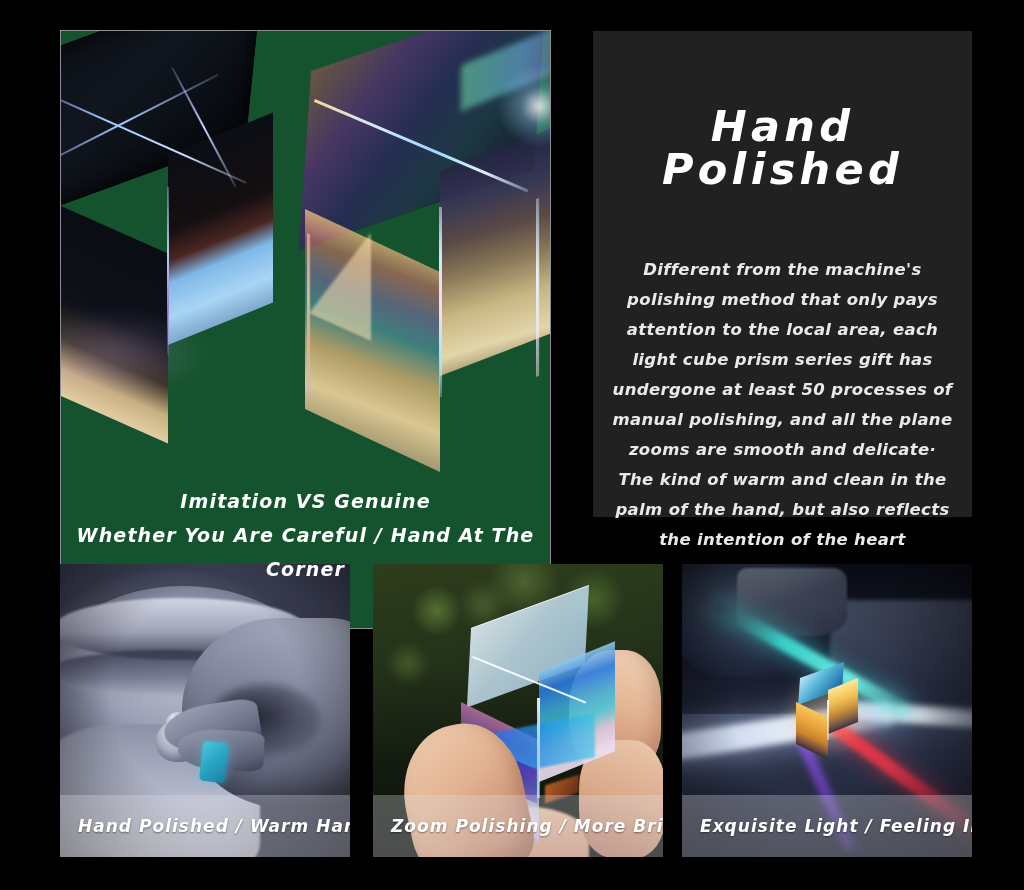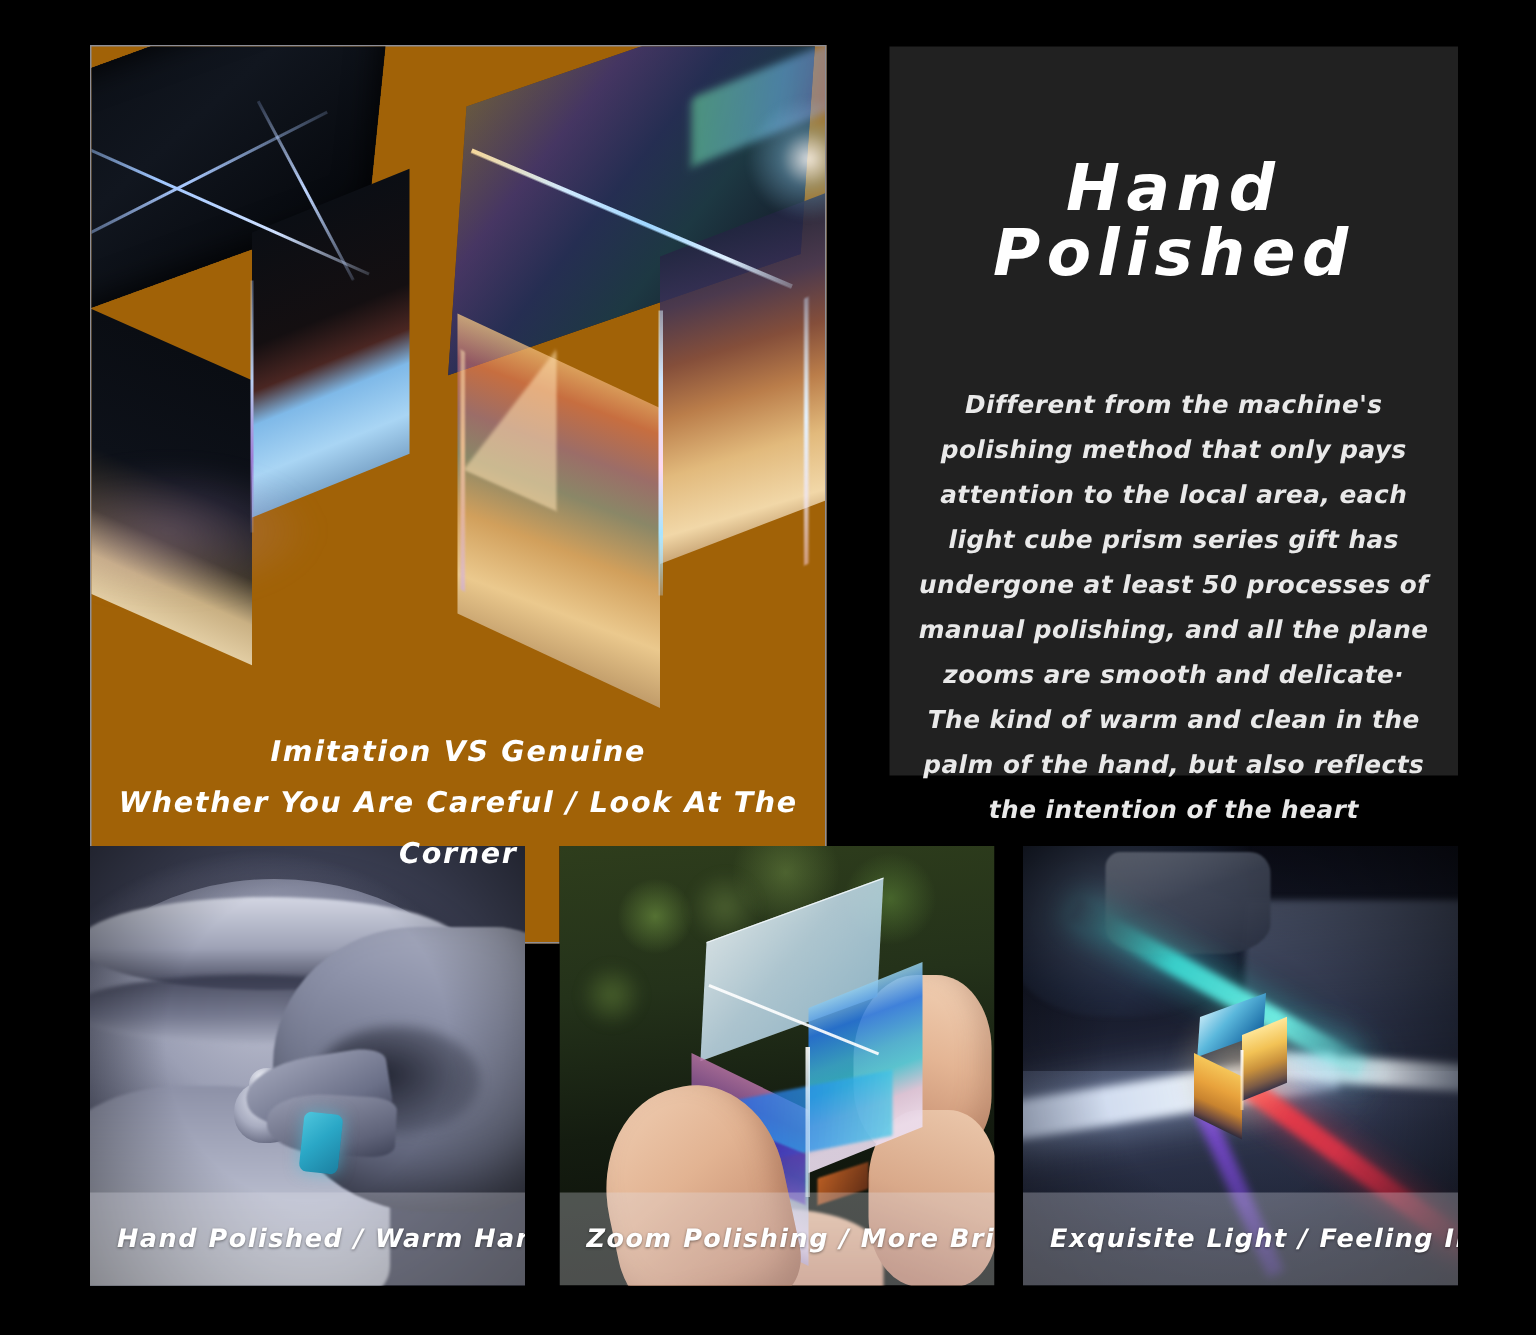--- a/index.html
+++ b/index.html
@@ -10,21 +10,21 @@
   }
   .hand-font {
     font-family:"DejaVu Sans", sans-serif;
     font-style:italic; font-weight:700;
     letter-spacing:.06em;
   }
 
   
   #photo-compare {
     position:absolute; left:60px; top:30px; width:491px; height:599px;
-    border:1px solid #8e8e96; background:#a16207; overflow:hidden;
+    border:1px solid #8e8e96; background:#14532d; overflow:hidden;
   }
   .cube-scene { position:absolute; inset:0; }
 
   
   #cube-imitation { position:absolute; left:-38px; top:28px; width:268px; height:330px; }
   #cube-imitation .top {
     position:absolute; left:0; top:0; width:240px; height:160px;
     background:linear-gradient(150deg,#0b0f16 0%,#11161f 42%,#05070b 100%);
     transform:skewY(-20deg) skewX(-6deg); transform-origin:0 0;
     box-shadow:inset 0 0 22px #000;
@@ -452,21 +452,21 @@
       <div class="vmain"></div>
       <div class="edgeBL"></div>
       <div class="edgeBR"></div>
       <div class="sparkle"></div>
     </div>
 
   </div>
 
   <div class="photo-caption-area">
     <div class="line1 hand-font">Imitation VS Genuine</div>
-    <div class="line2 hand-font">Whether You Are Careful / Look At The Corner</div>
+    <div class="line2 hand-font">Whether You Are Careful / Hand At The Corner</div>
   </div>
 </div>
 
 <div id="panel-hand-polished">
   <div id="panel-title" class="hand-font">Hand Polished</div>
   <div id="panel-body" class="hand-font">Different from the machine's polishing method that only pays attention to the local area, each light cube prism series gift has undergone at least 50 processes of manual polishing, and all the plane zooms are smooth and delicate· The kind of warm and clean in the palm of the hand, but also reflects the intention of the heart</div>
 </div>
 
 <div id="photo-warm-hands" class="bottom-photo">
   <div id="warm-scene" class="scene">

